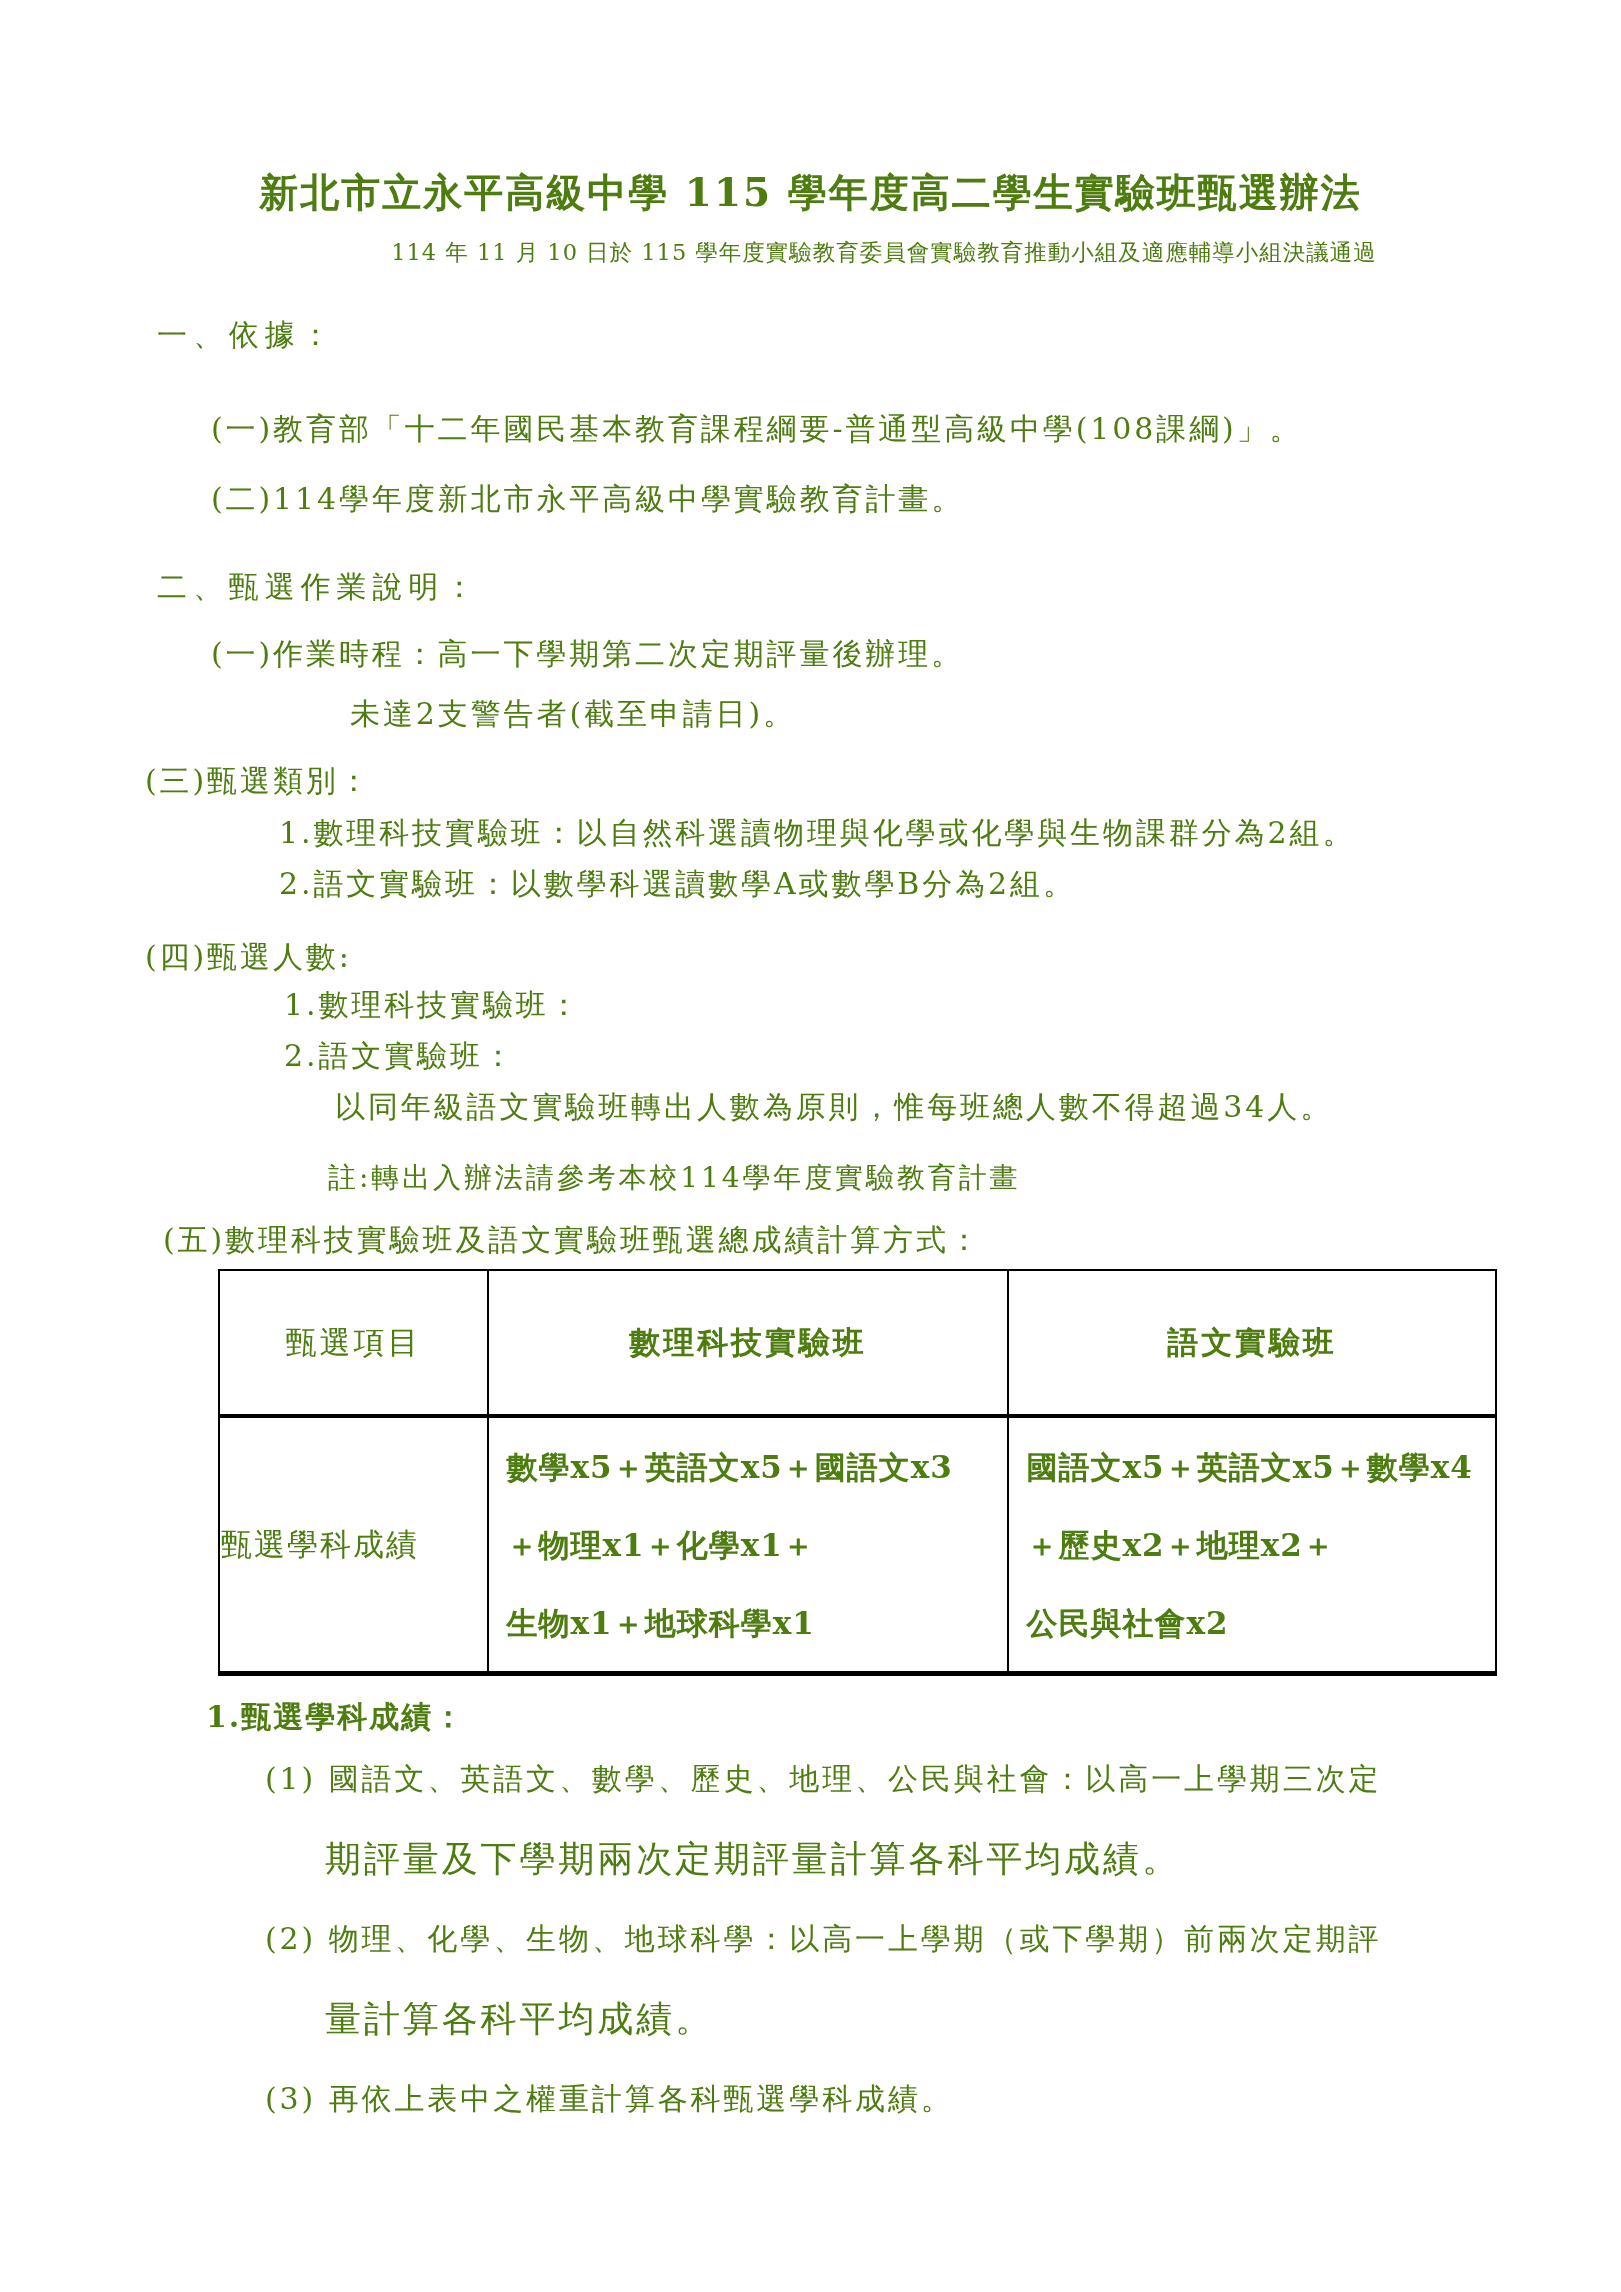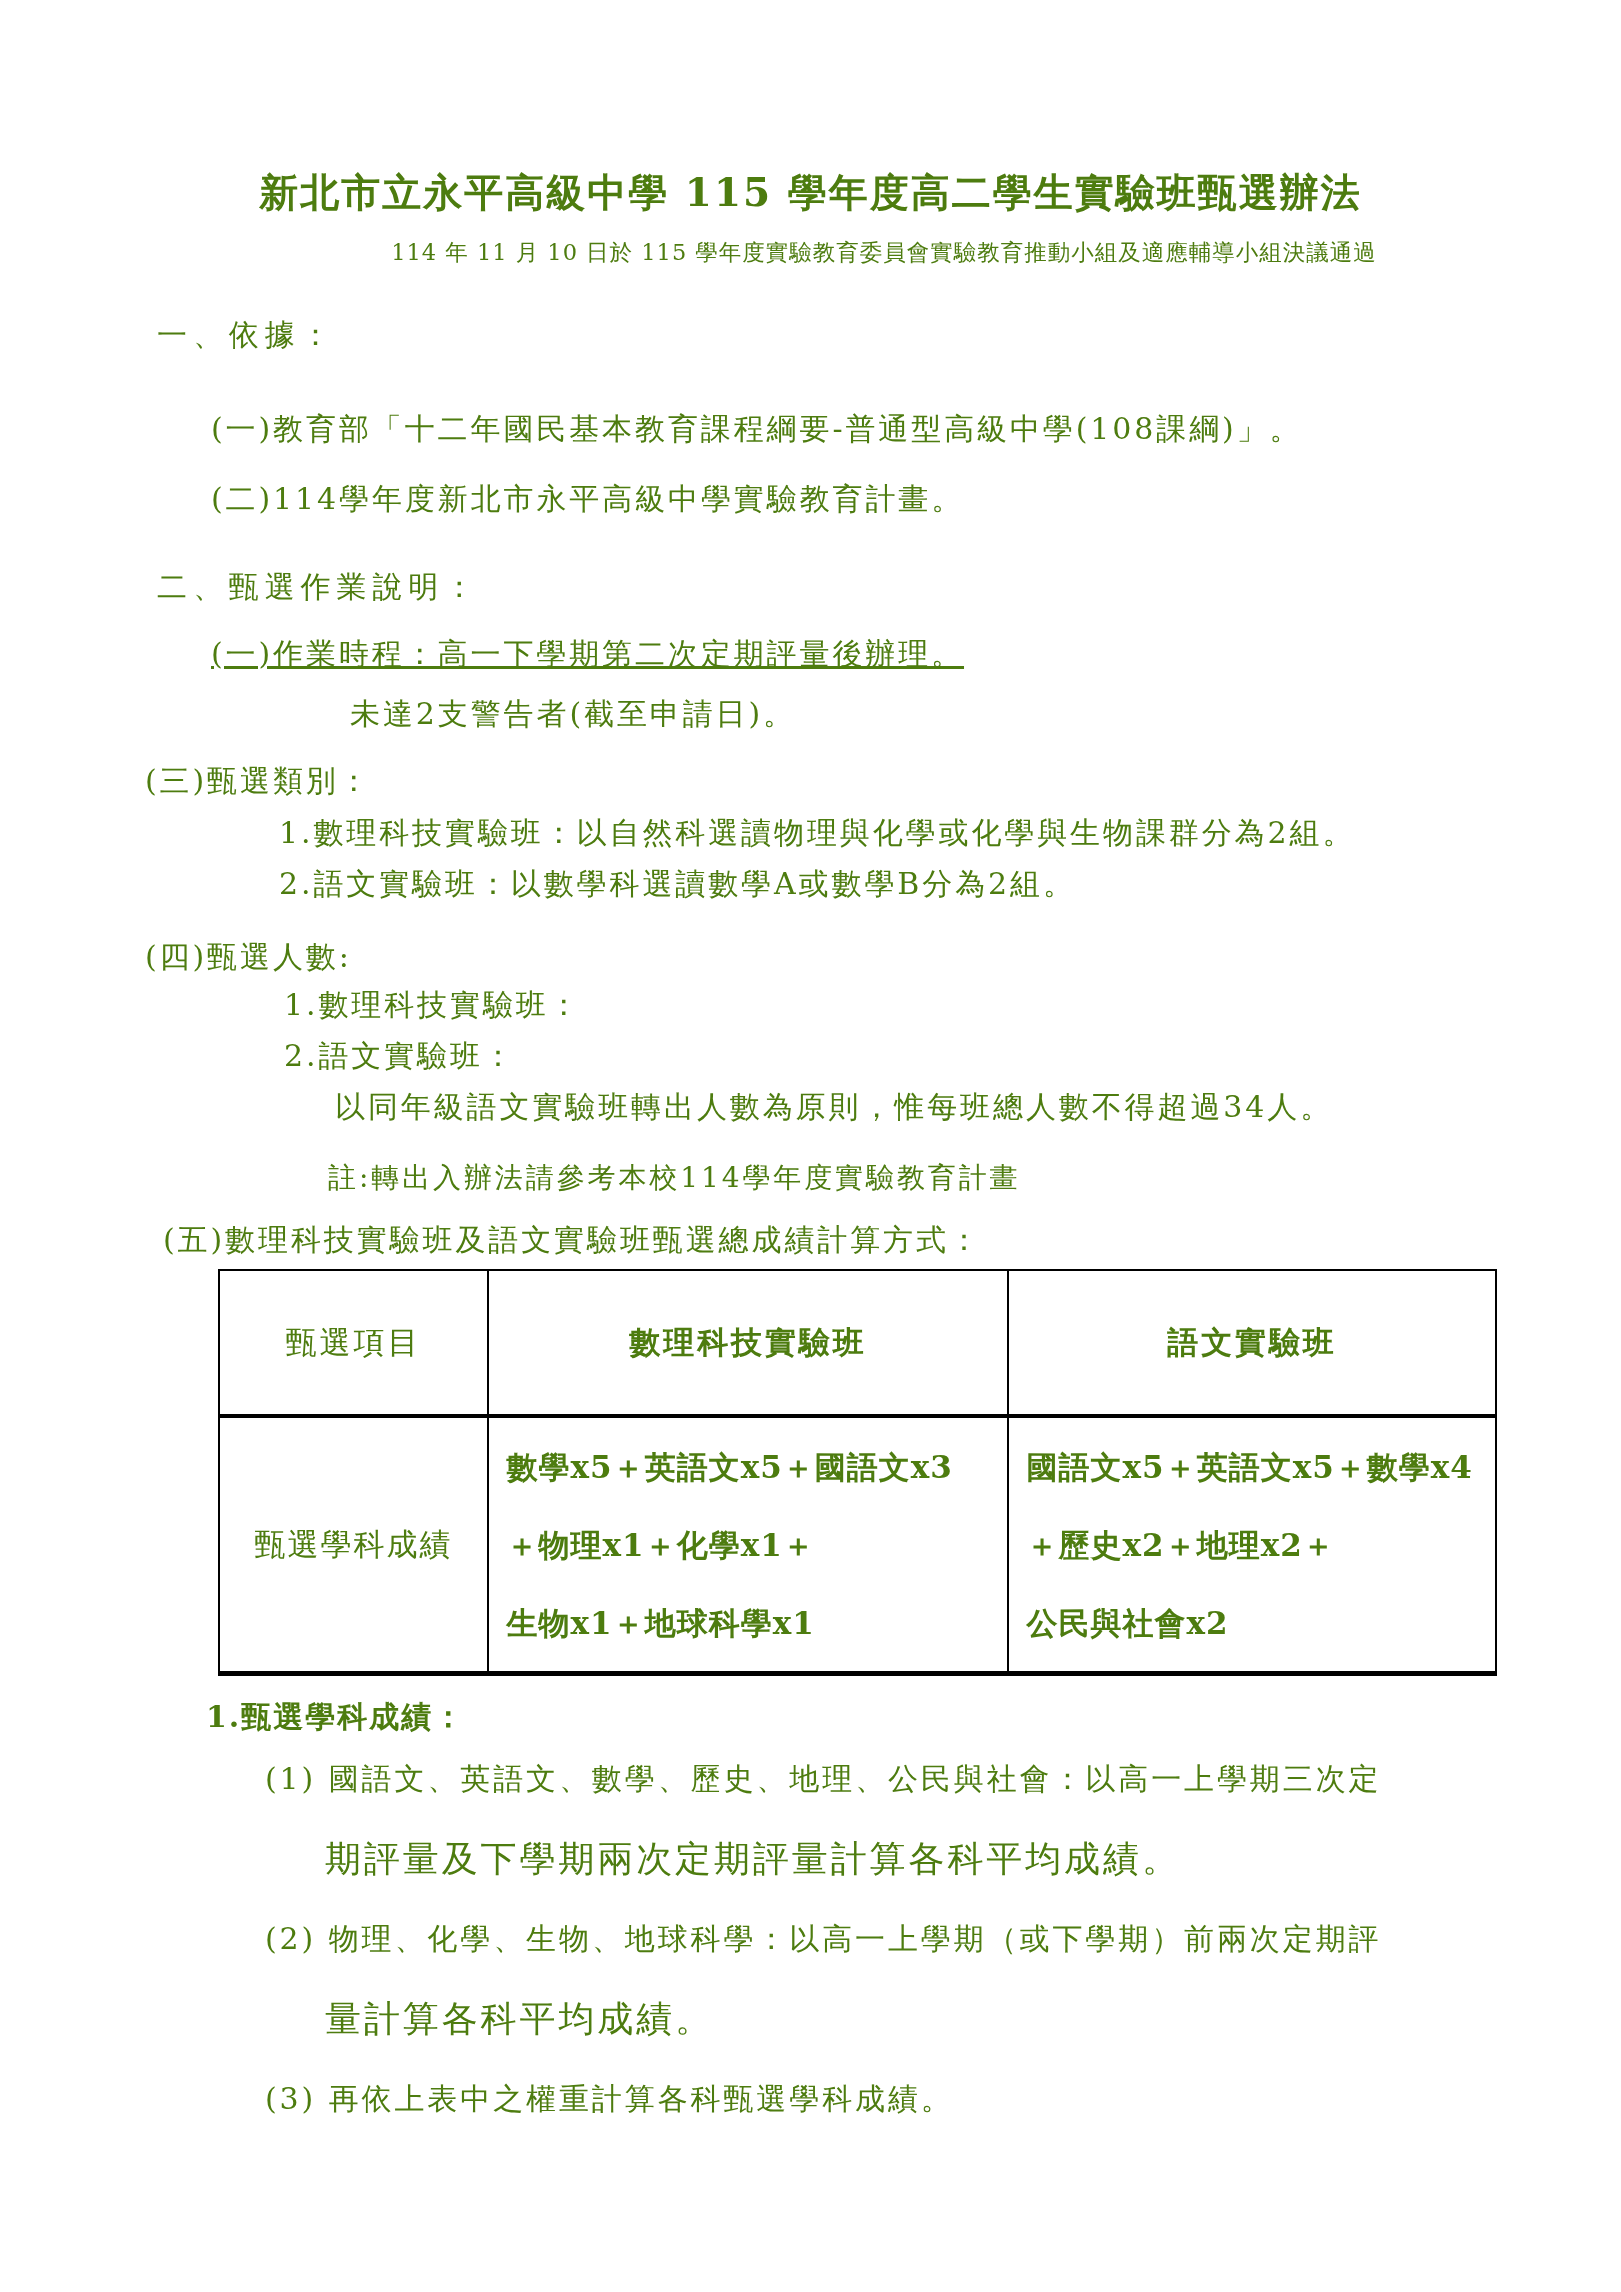--- a/index.html
+++ b/index.html
@@ -45,21 +45,21 @@
   .sub-num { margin-left: 279px; line-height: 51px; }
   .sub-num2 { margin-left: 284px; line-height: 51px; }
   .sub-text { margin-left: 335px; line-height: 51px; }
   .wrap2 { margin-left: 350px; line-height: 45px; }
   .note-line { margin-left: 328px; font-size: 28px; line-height: 43px; }
 
   .mt-sec1 { margin-top: 43px; }
   .mt-s1i1 { margin-top: 49px; }
   .mt-s1i2 { margin-top: 25.5px; }
   .mt-sec2 { margin-top: 43px; }
-  .mt-s2i1 { margin-top: 21.6px; text-decoration: underline; }
+  .mt-s2i1 { margin-top: 21.6px; }
   .mt-s2i2 { margin-top: 39px; }
   .mt-wrap { margin-top: 15.7px; }
   .mt-s2i3 { margin-top: 21.6px; }
   .mt-i3s  { margin-top: 3.9px; }
   .mt-s2i4 { margin-top: 25.5px; }
   .mt-note { margin-top: 23.5px; }
   .mt-s2i5 { margin-top: 17.6px; }
 
   table.score-table {
     margin: 7.8px 0 0 218px;
@@ -84,21 +84,21 @@
     vertical-align: middle;
     font-weight: normal;
   }
   table.score-table th.bold-head { font-weight: bold; }
   table.score-table td {
     height: 251px;
     vertical-align: middle;
     font-size: 31px;
   }
   td.row-label {
-    text-align: center;
+    text-align: left;
     letter-spacing: 2px;
   }
   td.formula-cell {
     padding-left: 17.6px;
     font-weight: bold;
     font-size: 32px;
   }
   .formula-line {
     line-height: 78px;
     white-space: nowrap;

